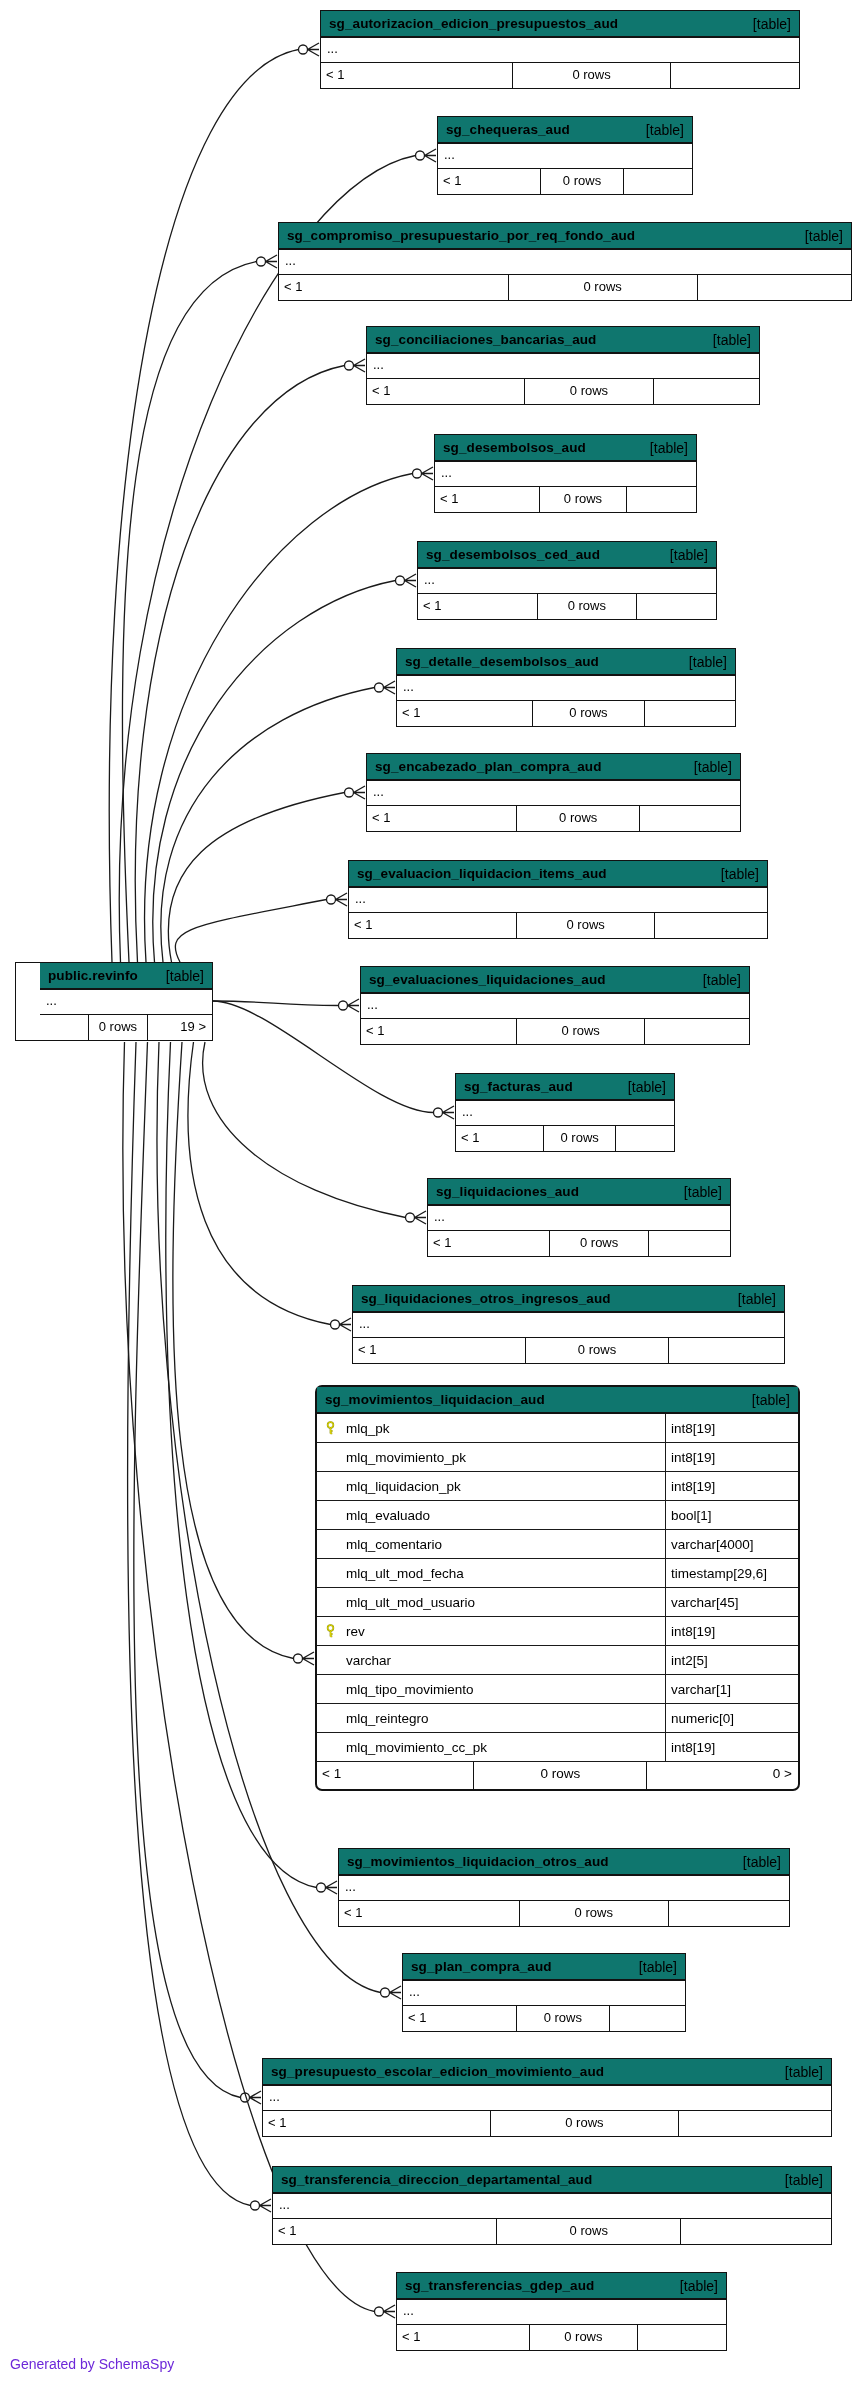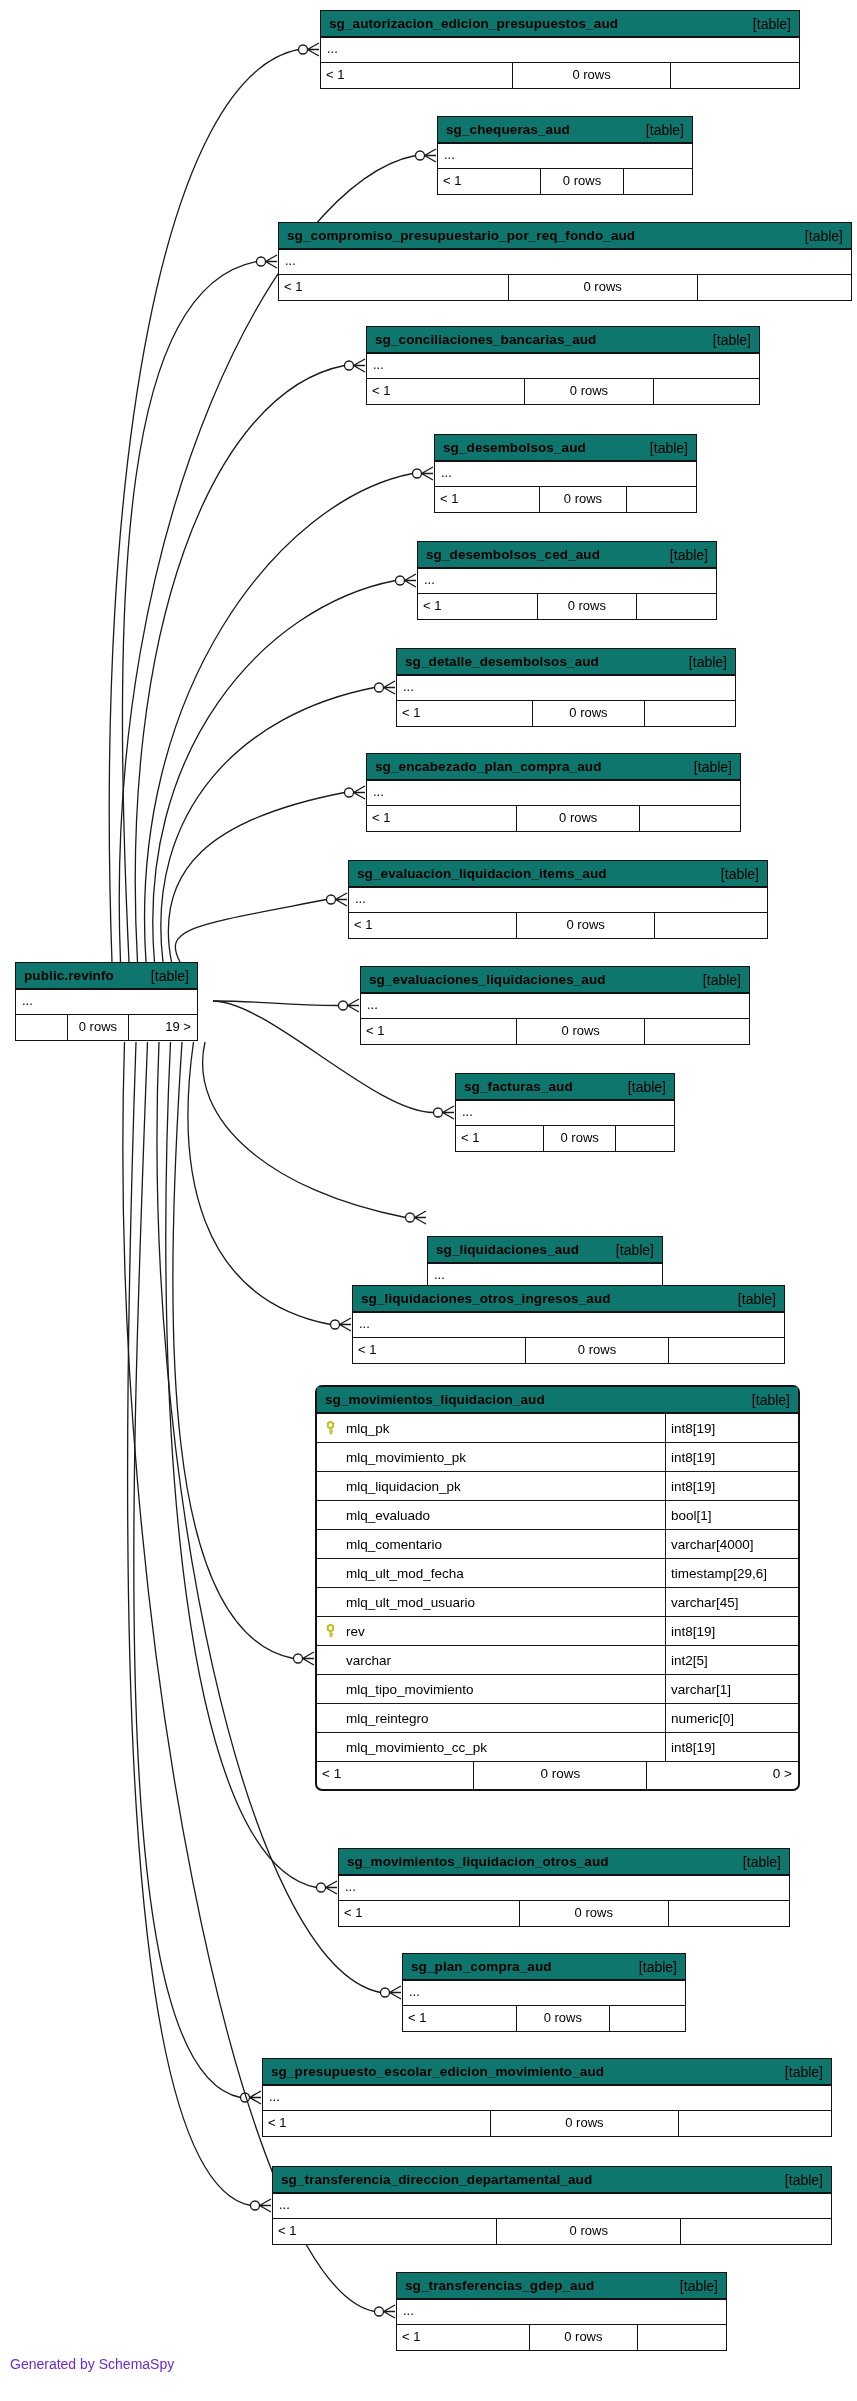--- a/index.html
+++ b/index.html
@@ -247,21 +247,21 @@
     </div>
     <div class="cols">
         <div class="erow">...</div>
       </div>
     <div class="stats">
       <span class="s0">&lt; 1</span>
       <span class="s1">0 rows</span>
       <span class="s2"></span>
     </div>
   </div>
-    <div class="tbl hub" style="left: 15px; top: 962px; width: 183px;">
+    <div class="tbl hub" style="left: 15px; top: 962px; width: 198px; padding-left: 24px;">
     <div class="hdr">
       <span class="tname">public.revinfo</span>
       <span class="ttag">[table]</span>
     </div>
     <div class="cols">
         <div class="erow">...</div>
       </div>
     <div class="stats">
       <span class="s0"></span>
       <span class="s1">0 rows</span>
@@ -289,21 +289,21 @@
     </div>
     <div class="cols">
         <div class="erow">...</div>
       </div>
     <div class="stats">
       <span class="s0">&lt; 1</span>
       <span class="s1">0 rows</span>
       <span class="s2"></span>
     </div>
   </div>
-    <div class="tbl" style="left: 427px; top: 1236px; width: 236px;">
+    <div class="tbl" style="left: 427px; top: 1178px; width: 304px;">
     <div class="hdr">
       <span class="tname">sg_liquidaciones_aud</span>
       <span class="ttag">[table]</span>
     </div>
     <div class="cols">
         <div class="erow">...</div>
       </div>
     <div class="stats">
       <span class="s0">&lt; 1</span>
       <span class="s1">0 rows</span>

